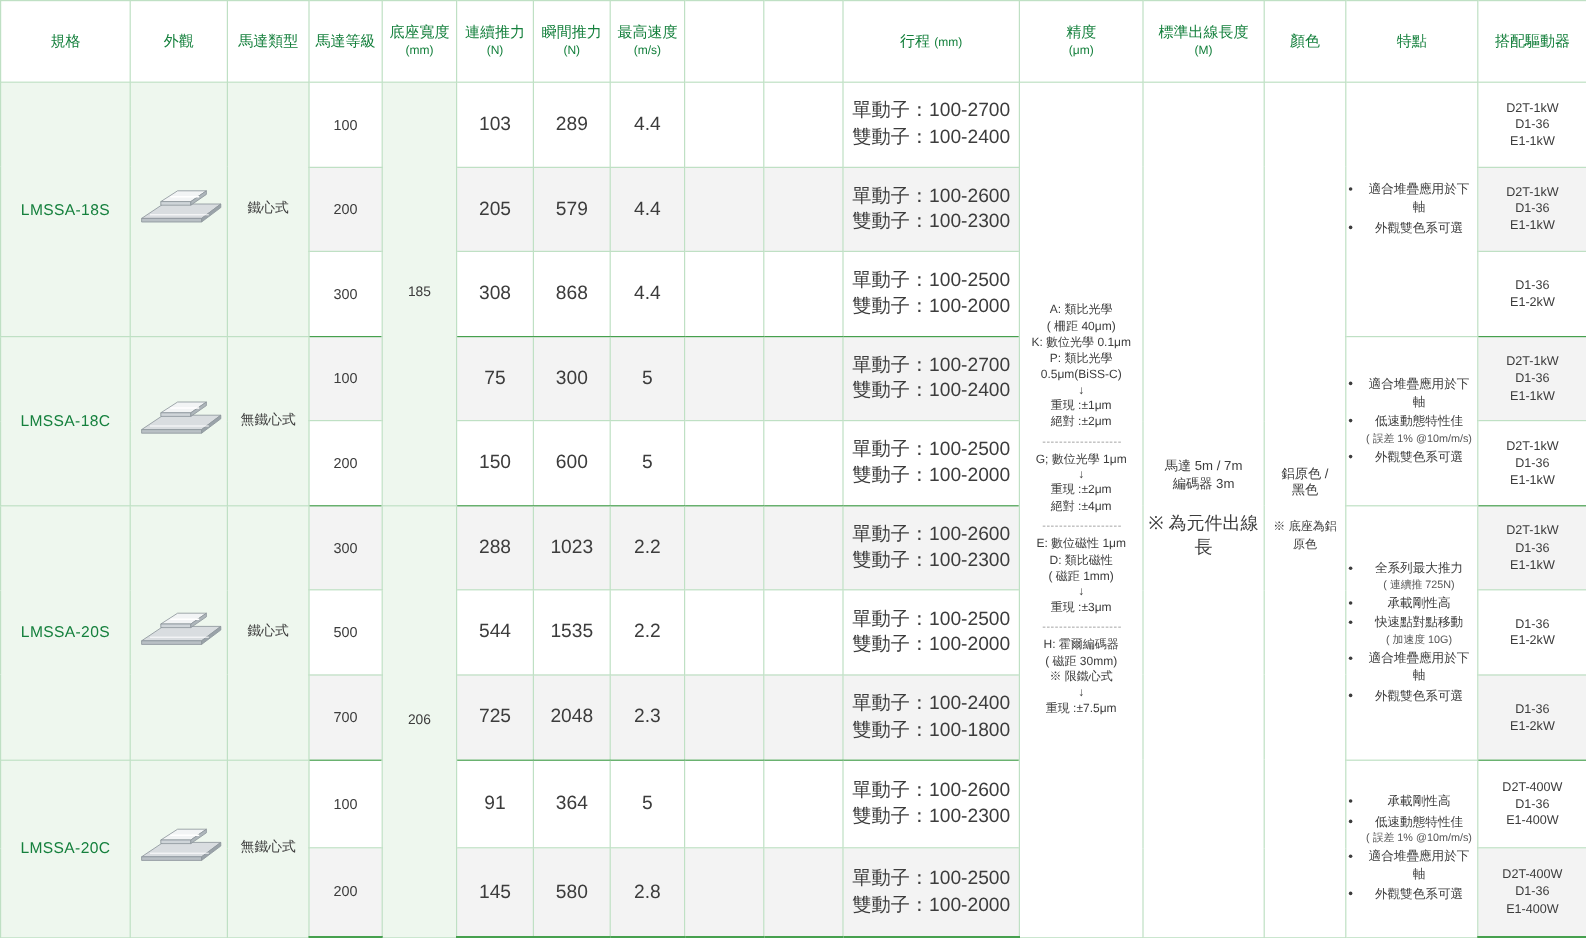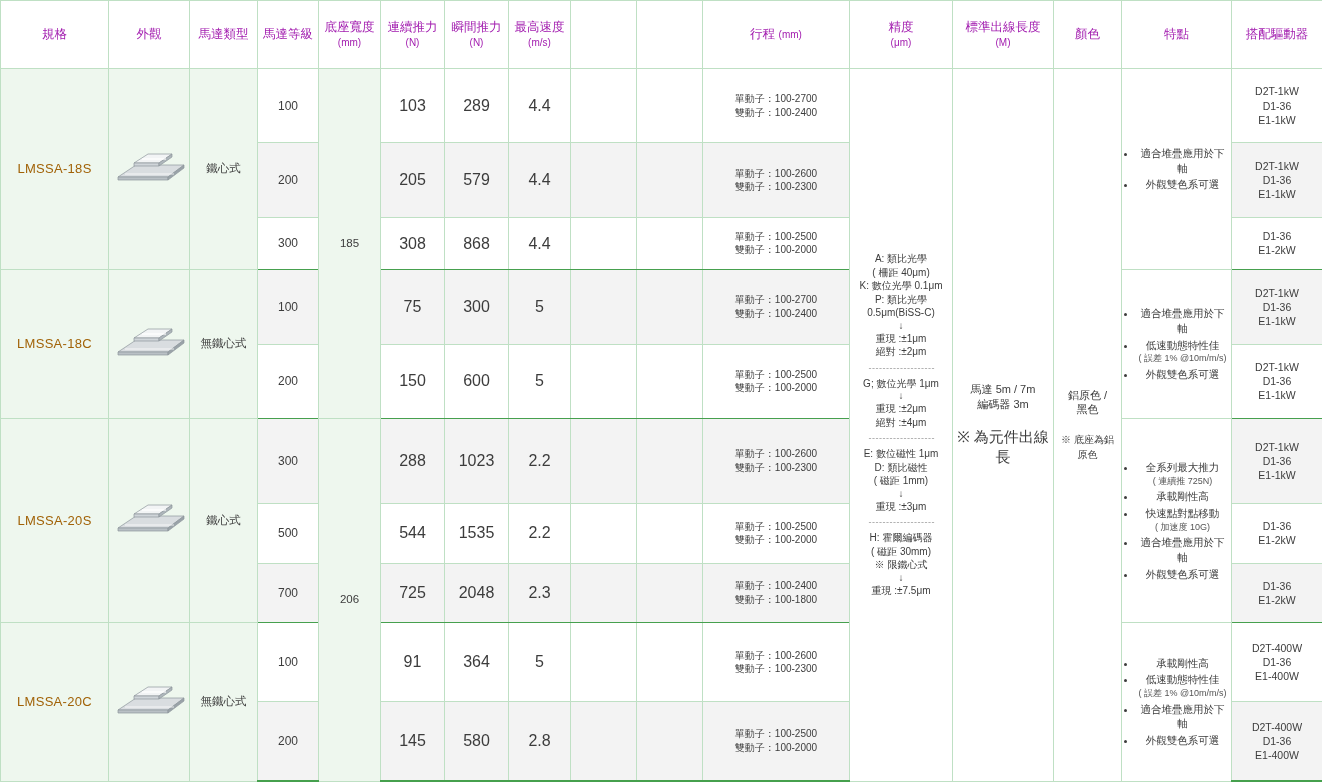--- a/index.html
+++ b/index.html
@@ -30,45 +30,45 @@
     padding: 2px 3px;
     line-height: 1.35;
     font-weight: normal;
   }
   
   thead th {
     background: #ffffff;
     border-top: 2px solid #46a04e;
     border-bottom: 2px solid #46a04e;
     font-size: 12.5px;
-    color: #a21caf;
+    color: #15803d;
     font-weight: normal;
     height: 68px;
   }
   thead th .unit { font-size: 10px; display: block; }
   thead th .inline-unit { font-size: 10px; }
 
   
   td.model {
     background: #eef7ee;
     font-size: 13px;
-    color: #a16207;
+    color: #15803d;
     letter-spacing: .3px;
   }
   td.appearance { background: #eef7ee; }
   td.mtype { background: #eef7ee; }
   td.gradeblock { background: #eef7ee; }
 
   tbody tr.group-end > td { border-bottom: 1px solid #46a04e; }
   tbody tr:last-child > td { border-bottom: 2px solid #46a04e; }
 
   td.shade { background: #f3f3f3; }
   td.plain { background: #ffffff; }
 
-  td.stroke { font-size: 10px; text-align: left; padding-left: 14px; white-space: nowrap; }
+  td.stroke { font-size: 16px; text-align: left; padding-left: 14px; white-space: nowrap; }
   td.accuracy { font-size: 10px; line-height: 1.55; padding: 4px 6px; }
   td.wire { font-size: 11px; line-height: 1.7; }
   td.wire .note { font-size: 15px; text-align: center; }
   td.color { font-size: 11px; line-height: 1.7; }
   td.color .note { font-size: 10px; }
   td.features { text-align: left; padding: 4px 6px 4px 8px; font-size: 10.5px; }
   td.features ul { margin: 0; padding-left: 12px; }
   td.features li { margin: 2px 0; line-height: 1.4; }
   td.features .sub { font-size: 9px; color: #555; display: block; }
   td.driver { font-size: 10.5px; line-height: 1.55; margin-top: 23px; }

